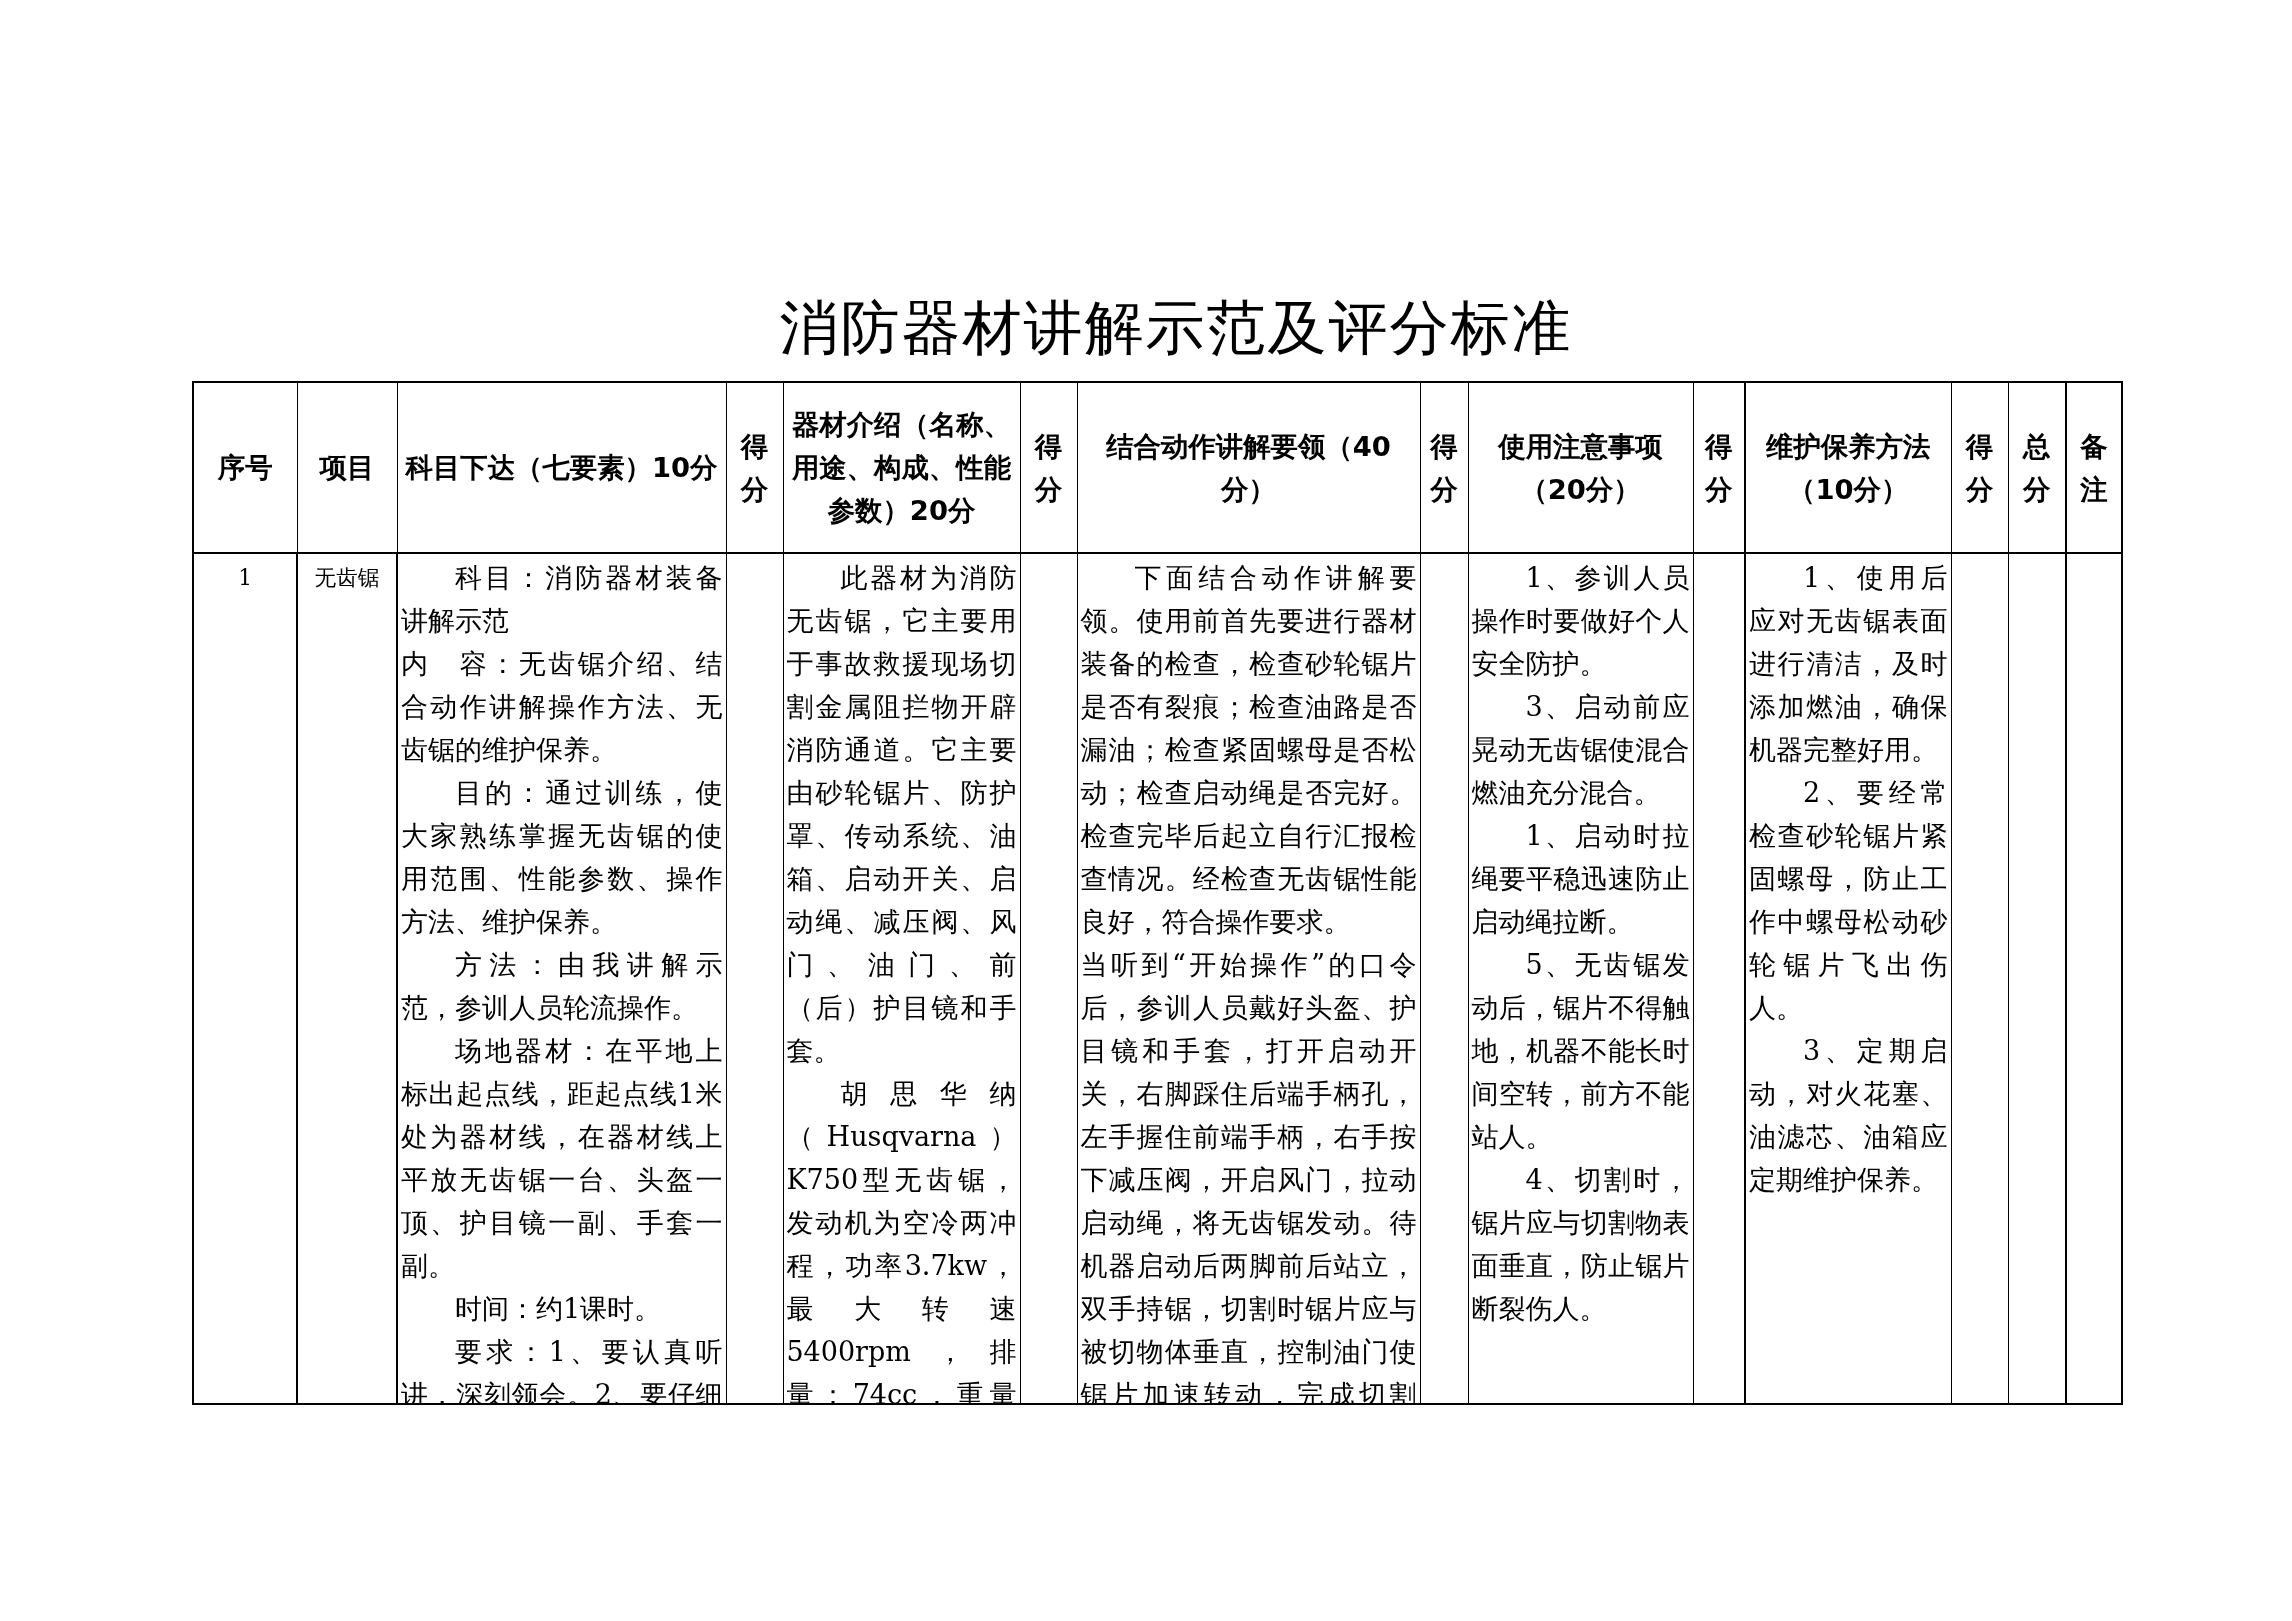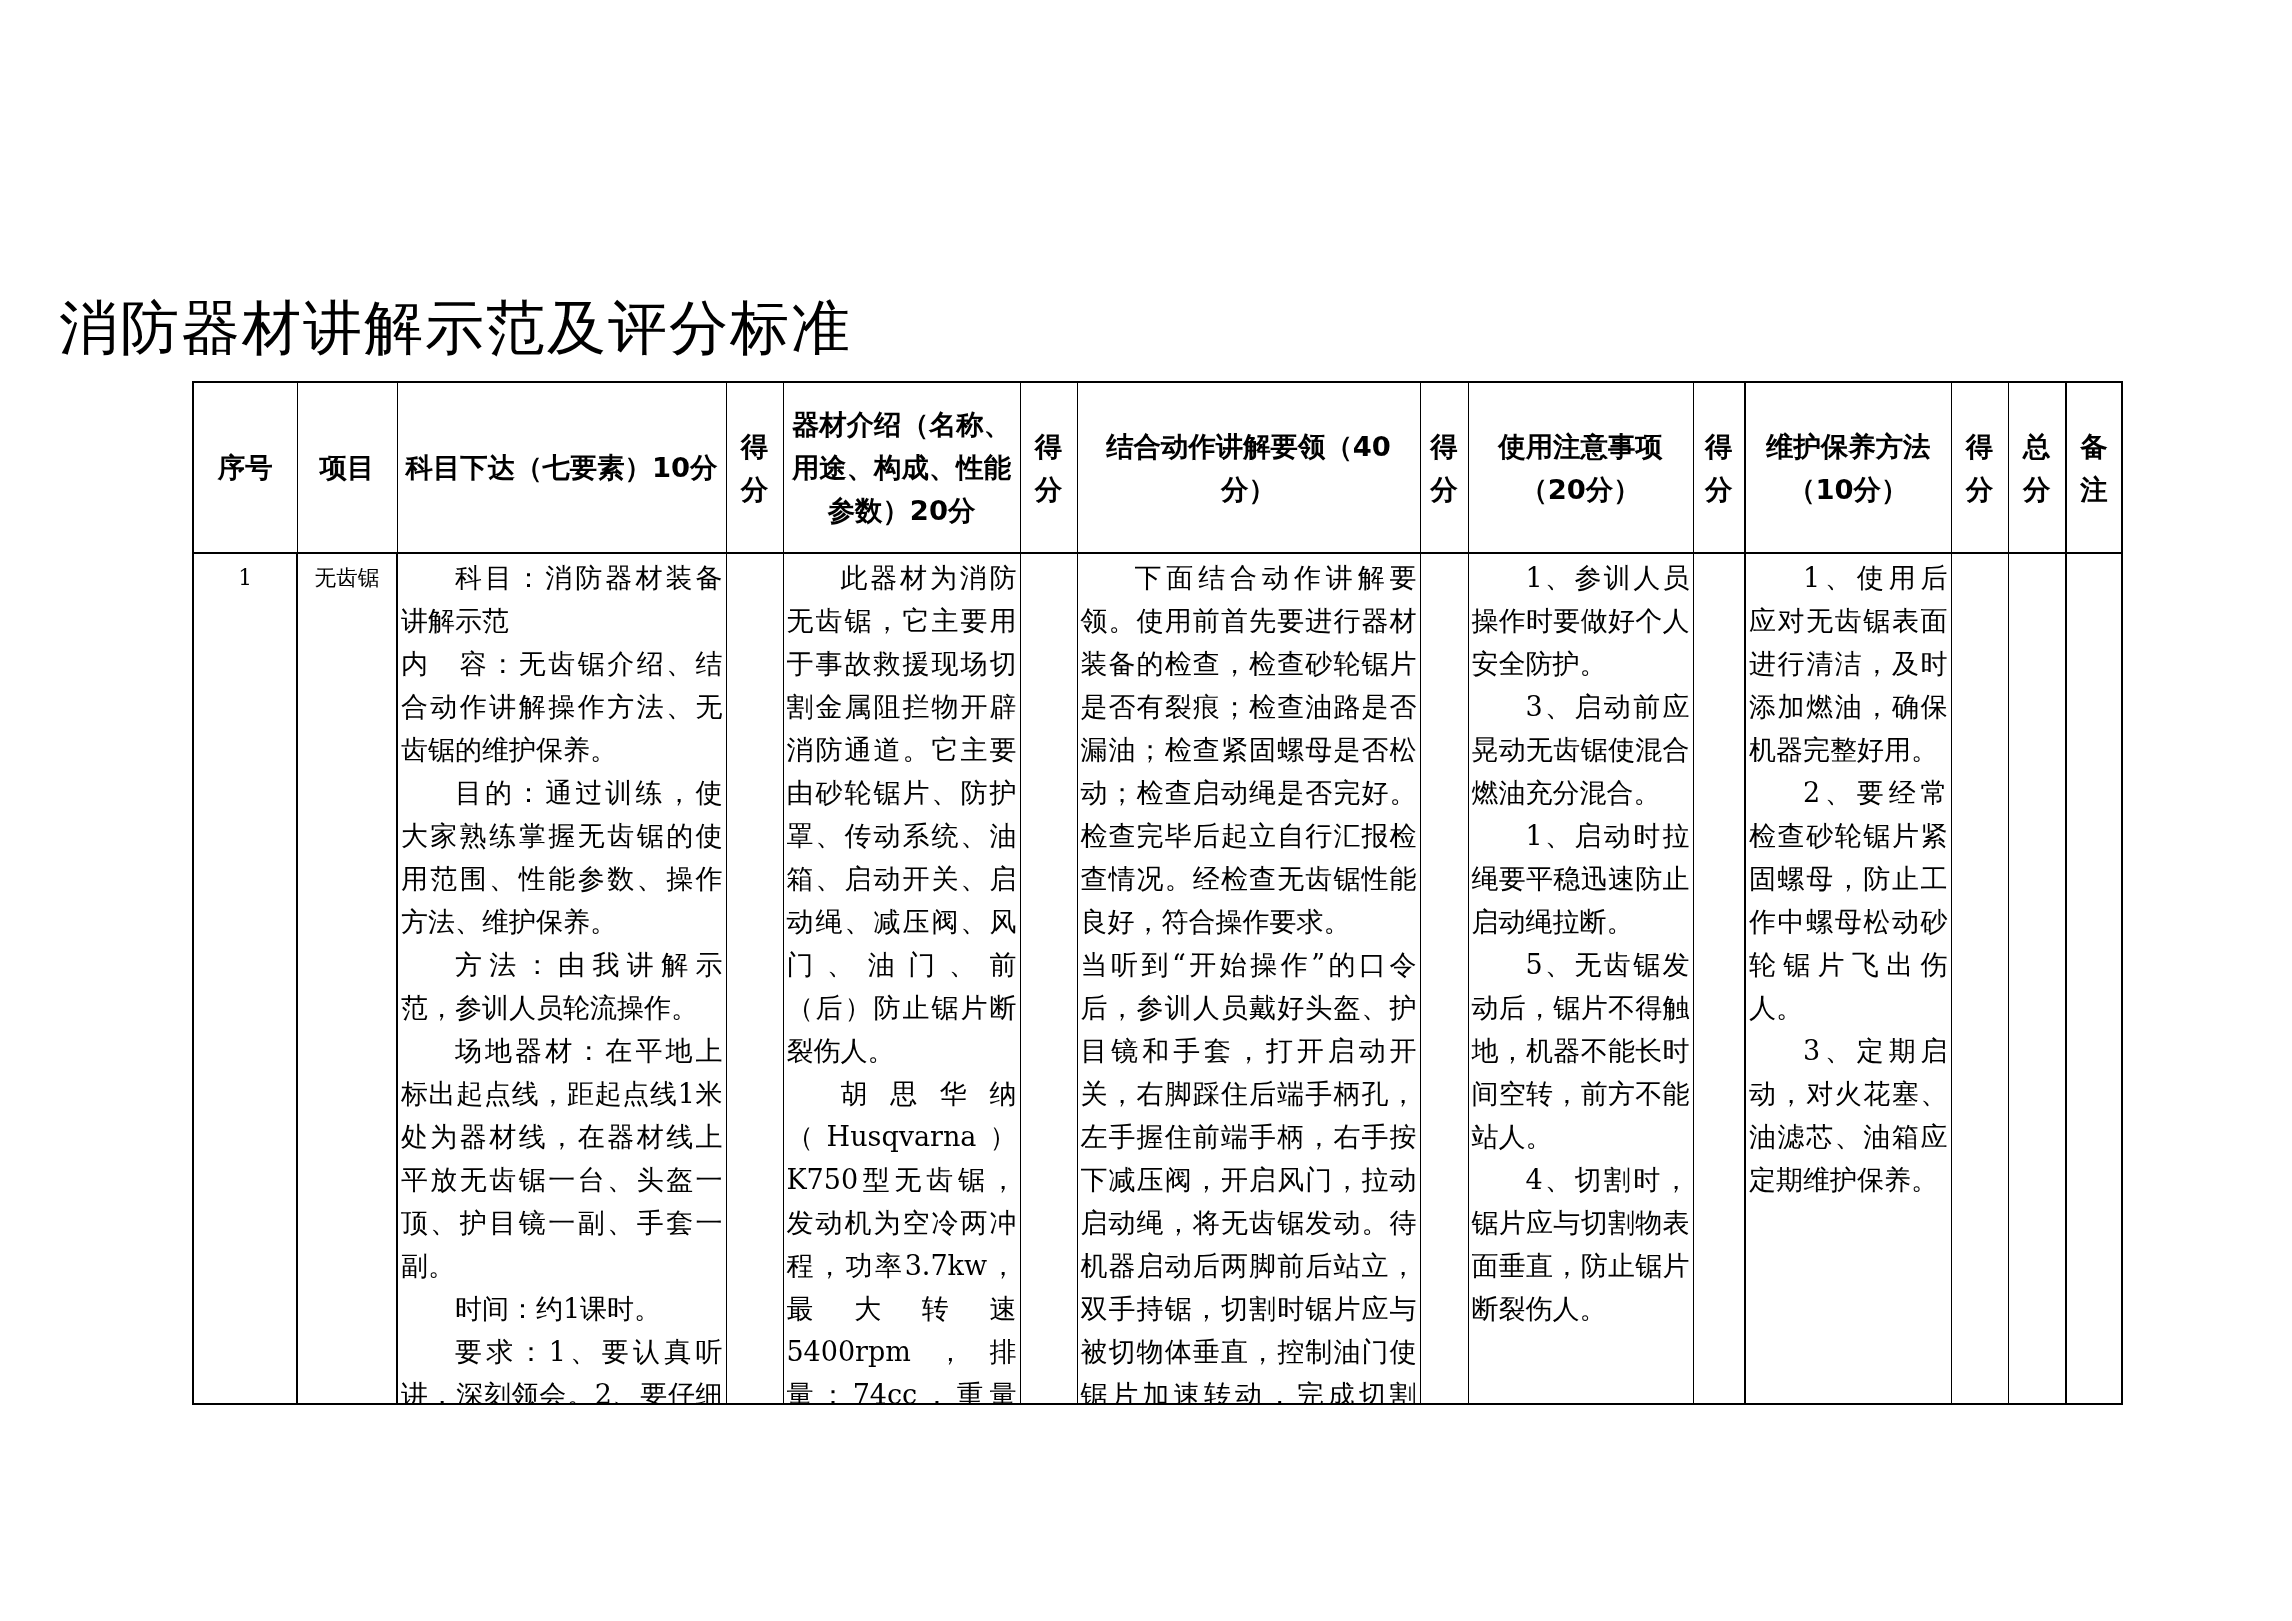--- a/index.html
+++ b/index.html
@@ -2,21 +2,21 @@
 <html><head>
   <meta charset="utf-8">
   <style>
     html, body { margin: 0; padding: 0; background: #ffffff; }
     body {
       width: 2293px; height: 1621px; position: relative; overflow: hidden;
       font-family: "DejaVu Serif", "Liberation Serif", serif; color: #000;
     }
     .title {
       position: absolute; left: 0; width: 2293px; top: 289px;
-      font-size: 59px; letter-spacing: 2px;
+      text-align: center; font-size: 59px; letter-spacing: 2px;
       font-family: "DejaVu Sans", "Liberation Sans", sans-serif; font-weight: normal;
       padding-left: 59px; box-sizing: border-box;
     }
     table.grid {
       position: absolute; left: 192px; top: 381px;
       border-collapse: collapse; table-layout: fixed;
       width: 1929px;
       border: 2.9px solid #000;
     }
     table.grid td, table.grid th {
@@ -125,21 +125,21 @@
             <span class="para indent">场地器材：在平地上标出起点线，距起点线1米处为器材线，在器材线上平放无齿锯一台、头盔一顶、护目镜一副、手套一副。</span>
             <span class="para indent">时间：约1课时。</span>
             <span class="para indent">要求：1、要认真听讲，深刻领会。2、要仔细观察，掌握要领。3、要积极发言，</span>
           </div>
       </td>
       <td>
         <div class="num-cell"></div>
       </td>
       <td>
         <div class="cell-text" id="equipment-text">
-            <span class="para indent">此器材为消防无齿锯，它主要用于事故救援现场切割金属阻拦物开辟消防通道。它主要由砂轮锯片、防护罩、传动系统、油箱、启动开关、启动绳、减压阀、风门、油门、前（后）防止锯片断裂伤人。</span>
+            <span class="para indent">此器材为消防无齿锯，它主要用于事故救援现场切割金属阻拦物开辟消防通道。它主要由砂轮锯片、防护罩、传动系统、油箱、启动开关、启动绳、减压阀、风门、油门、前（后）护目镜和手套。</span>
             <span class="para indent">胡思华纳（Husqvarna）K750型无齿锯，发动机为空冷两冲程，功率3.7kw，最大转速5400rpm，排量：74cc，重量（不带切割锯片和燃油）：9.8千克，油箱容</span>
           </div>
       </td>
       <td>
         <div class="num-cell"></div>
       </td>
       <td>
         <div class="cell-text" id="action-text">
             <span class="para indent">下面结合动作讲解要领。使用前首先要进行器材装备的检查，检查砂轮锯片是否有裂痕；检查油路是否漏油；检查紧固螺母是否松动；检查启动绳是否完好。检查完毕后起立自行汇报检查情况。经检查无齿锯性能良好，符合操作要求。</span>
             <span class="para">当听到“开始操作”的口令后，参训人员戴好头盔、护目镜和手套，打开启动开关，右脚踩住后端手柄孔，左手握住前端手柄，右手按下减压阀，开启风门，拉动启动绳，将无齿锯发动。待机器启动后两脚前后站立，双手持锯，切割时锯片应与被切物体垂直，控制油门使锯片加速转动，完成切割后，举手喊“好”听到“收</span>

